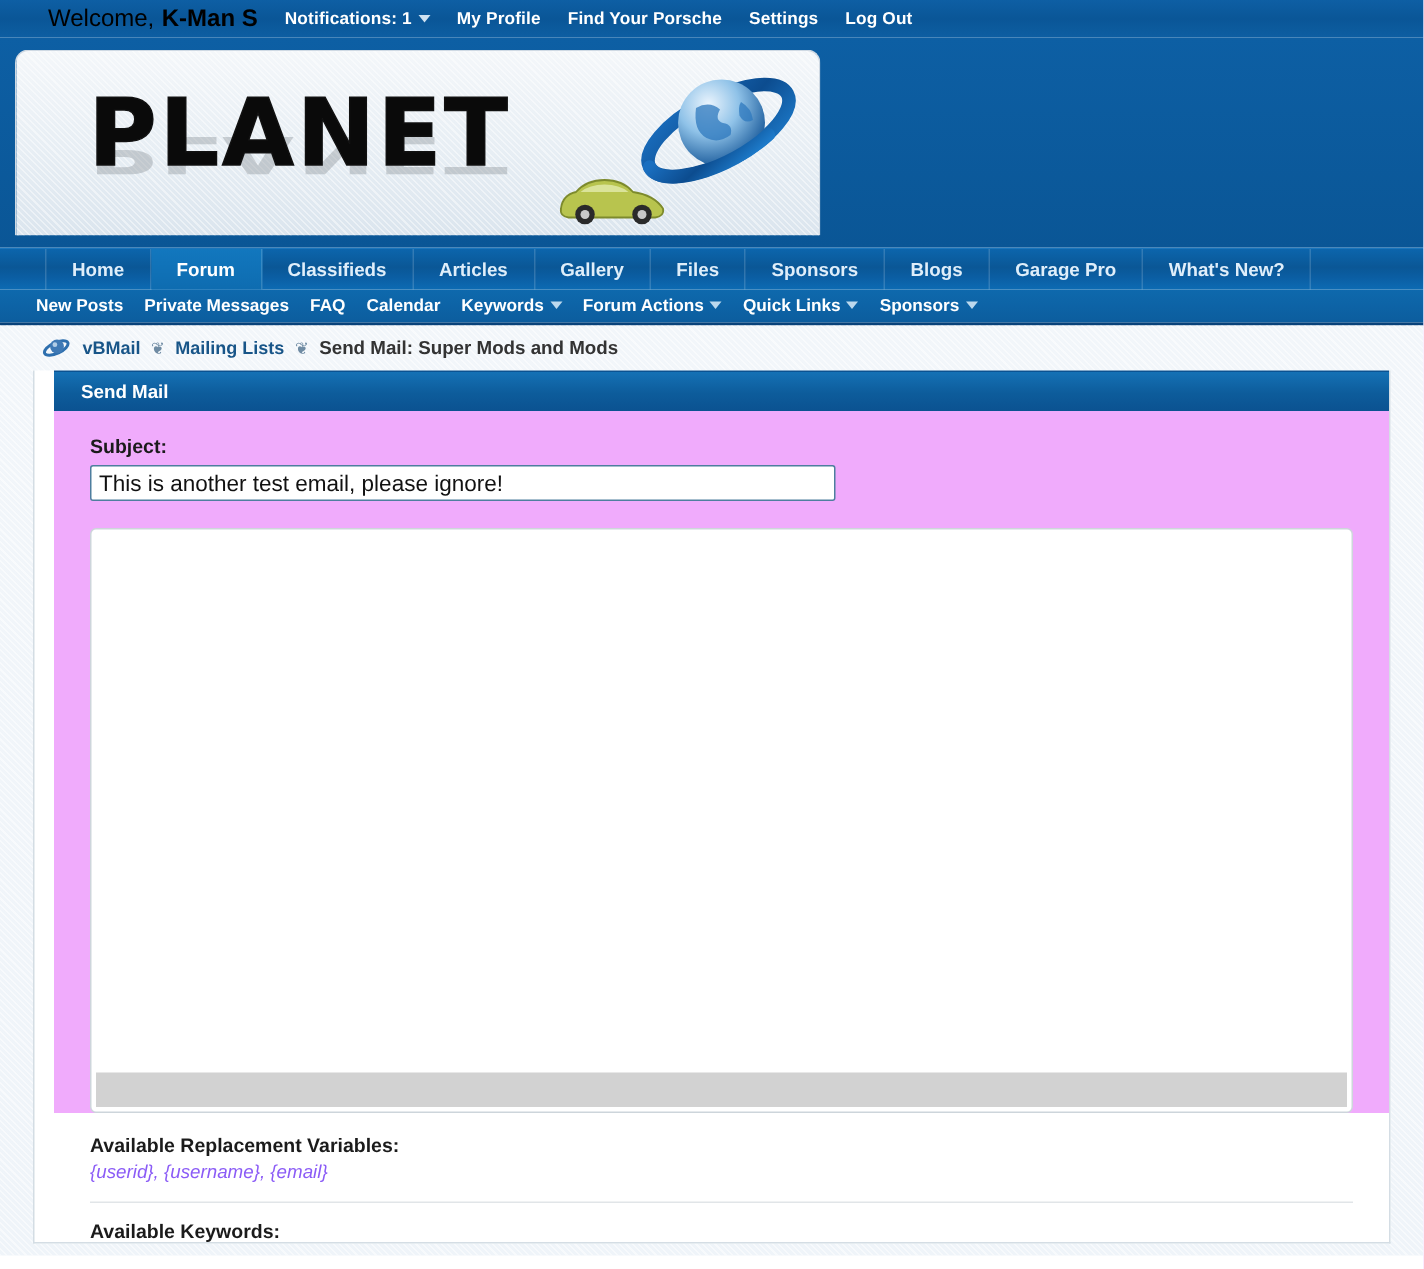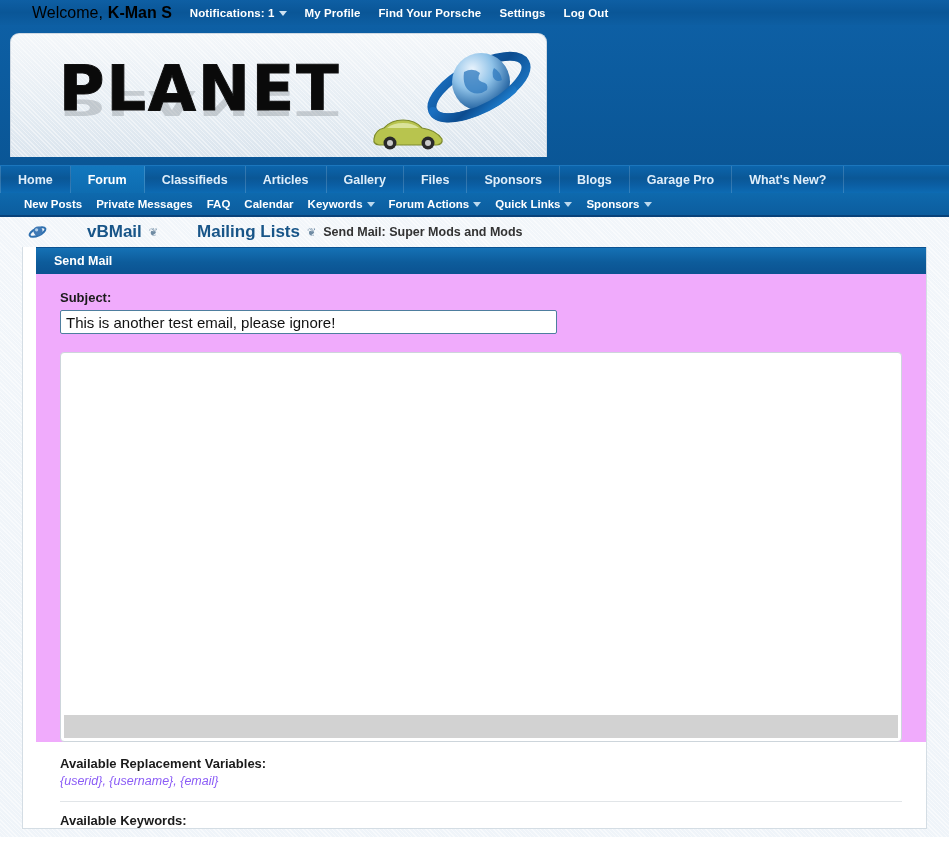--- a/index.html
+++ b/index.html
@@ -93,20 +93,21 @@
     right: 100px; bottom: 6px;
     width: 76px; height: 42px;
   }
 
   
   #navtabs {
     background: linear-gradient(to bottom, #0c65ac 0%, #0a5796 45%, #0b5ea3 70%, #0d6bb3 100%);
     height: 28px;
     display: flex;
     align-items: stretch;
+    padding-left: 30px;
     border-top: 1px solid #1b76bd;
   }
   #navtabs .tab {
     color: #dfeefa;
     font-size: 12.5px;
     font-weight: bold;
     padding: 0 17px;
     display: flex; align-items: center;
     cursor: pointer;
     border-right: 1px solid rgba(255,255,255,.16);
@@ -156,25 +157,24 @@
   #breadcrumb {
     display: flex;
     align-items: center;
     height: 30px;
     padding-left: 28px;
     gap: 0px;
   }
   #breadcrumb .crumb-icon { width:19px; height:16px; margin-right:8px; }
   #breadcrumb a {
     color: #185588;
-    font-size: 17px;
+    font-size: 12px;
     font-weight: bold;
     text-decoration: none;
     cursor: pointer;
-    margin-left: 32px;
   }
   #breadcrumb .sep {
     color: #6f8ba3;
     font-size: 11px;
     margin: 0 7px;
     display:inline-block;
   }
   #breadcrumb .current {
     color: #333333;
     font-size: 12.5px;

